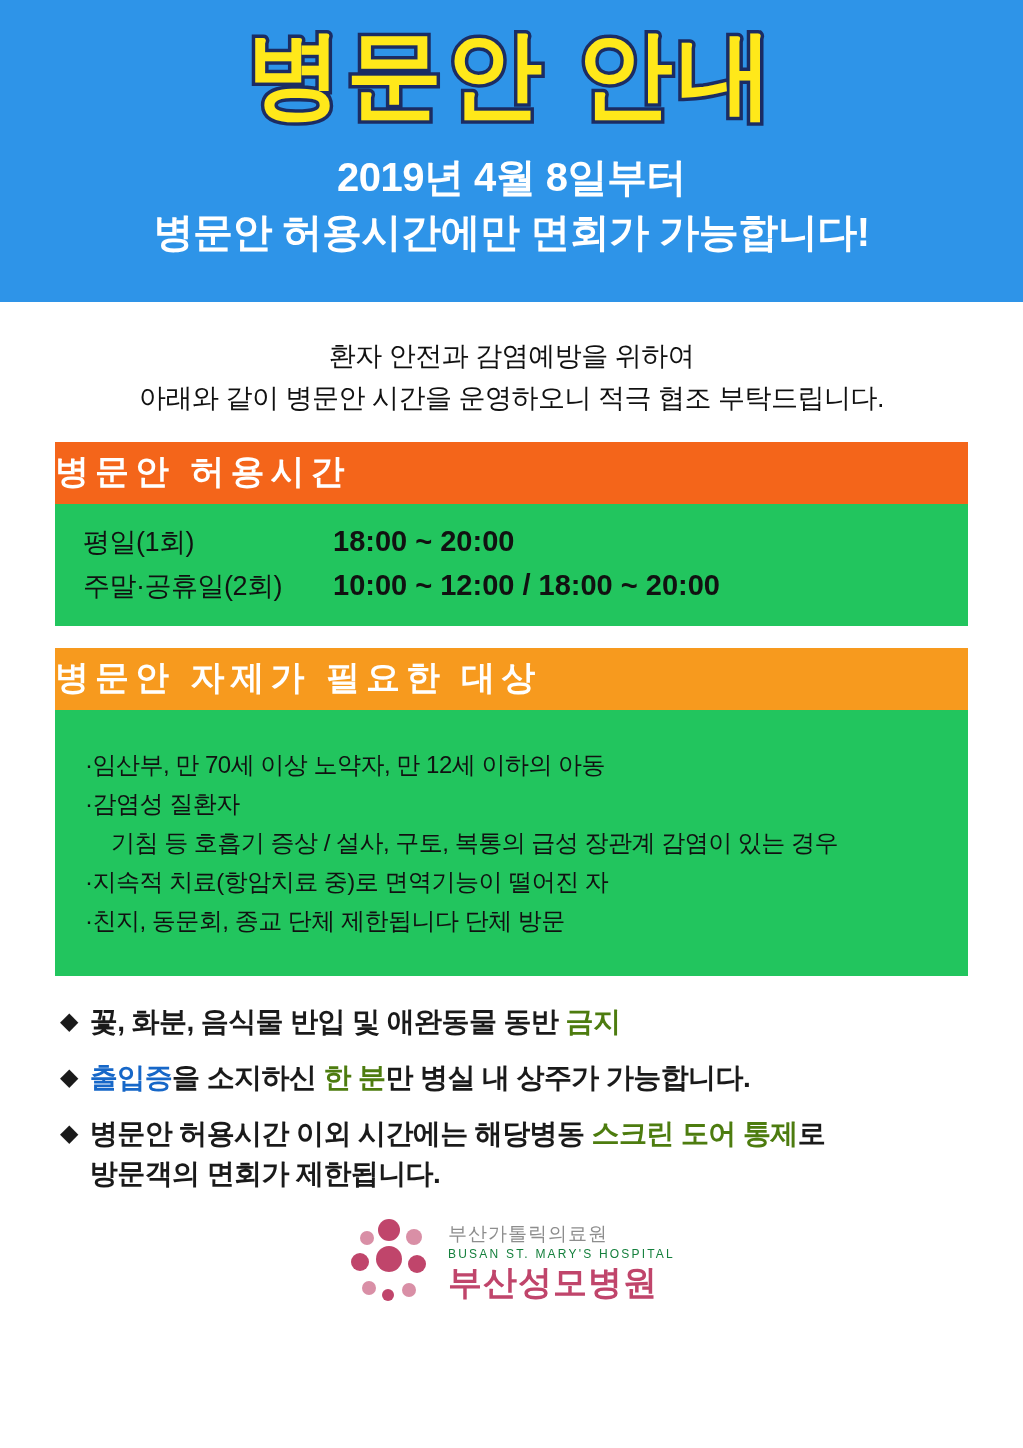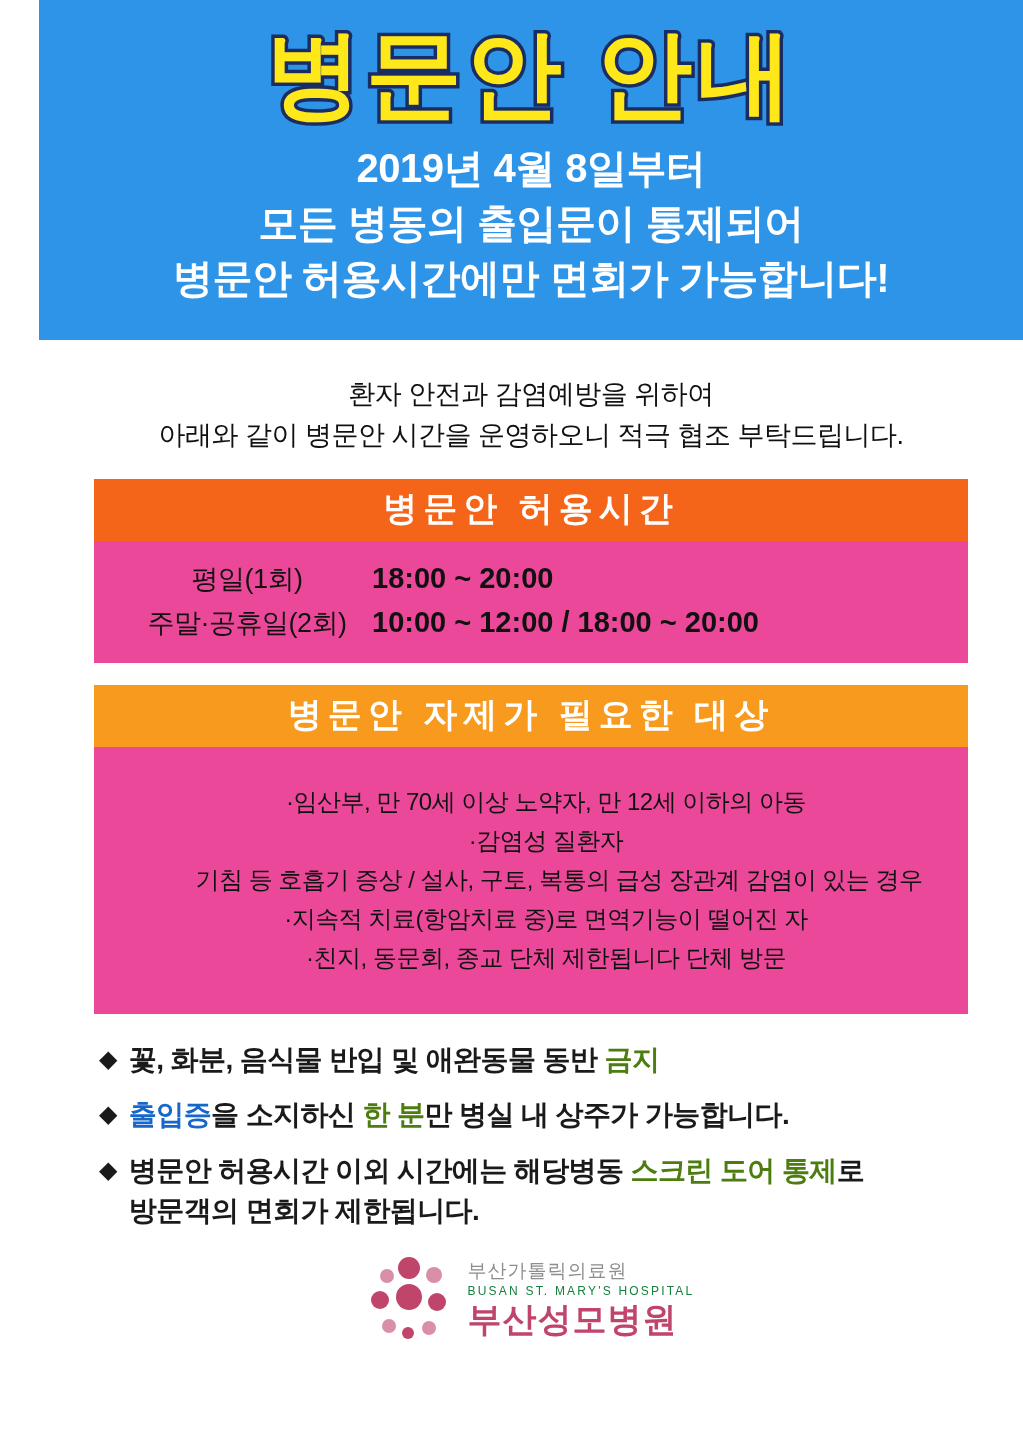--- a/index.html
+++ b/index.html
@@ -12,21 +12,20 @@
     background: #ffffff;
     font-family: "Liberation Sans", "DejaVu Sans", sans-serif;
     color: #1a1a1a;
     overflow: hidden;
   }
   .poster {
     position: relative;
     width: 1023px;
     height: 1448px;
     box-sizing: border-box;
-    padding-left: 39px;
   }
 
   
   .header {
     background: #2e94e8;
     width: 100%;
     padding: 14px 0 26px 0;
     box-sizing: border-box;
     text-align: center;
   }
@@ -39,21 +38,21 @@
     paint-order: stroke fill;
     line-height: 1.25;
     margin: 0 0 6px 0;
     font-family: "Liberation Sans", "DejaVu Sans", sans-serif;
   }
   .header-sub {
     color: #ffffff;
     font-size: 40px;
     font-weight: bold;
     line-height: 1.38;
-    margin: 7px;
+    margin: 16px;
     letter-spacing: -0.5px;
   }
   .header-sub div {
     margin: 0;
   }
 
   
   .intro {
     text-align: center;
     margin-top: 34px;
@@ -61,34 +60,32 @@
     line-height: 1.55;
     color: #111;
     letter-spacing: -0.5px;
   }
 
   
   .section {
     margin: 22px 55px 0 55px;
   }
   .sec-head {
-    text-align: center;
     font-size: 34px;
     font-weight: bold;
     color: #ffffff;
     padding: 7px 0 9px 0;
     letter-spacing: 6px;
   }
   .sec-head.orange-red { background: #f4651a; }
   .sec-head.orange { background: #f79a1e; }
 
   .sec-body {
-    background: #ec4899;
+    background: #22c55e;
     padding: 16px 0 18px 0;
-    text-align: center;
   }
 
   .hours-row {
     display: flex;
     align-items: baseline;
     padding: 4px 0 4px 28px;
   }
   .hours-label {
     width: 250px;
     font-size: 27px;
@@ -179,21 +176,20 @@
 </style>
 </head>
 <body>
 
 <div class="poster">
 
   <div class="header">
     <div class="header-title">병문안 안내</div>
     <div class="header-sub">
       <div>2019년 4월 8일부터</div>
-      <div>모든 병동의 출입문이 통제되어</div>
       <div>병문안 허용시간에만 면회가 가능합니다!</div>
     </div>
   </div>
 
   <div class="intro">
     <div>환자 안전과 감염예방을 위하여</div>
     <div>아래와 같이 병문안 시간을 운영하오니 적극 협조 부탁드립니다.</div>
   </div>
 
   <div class="section">

